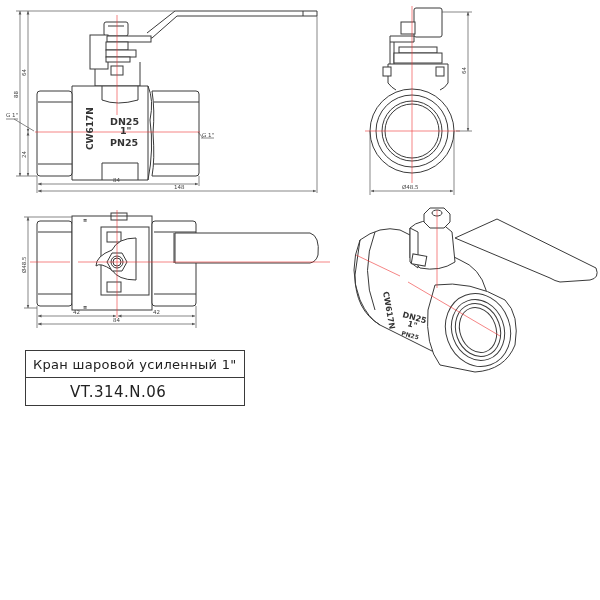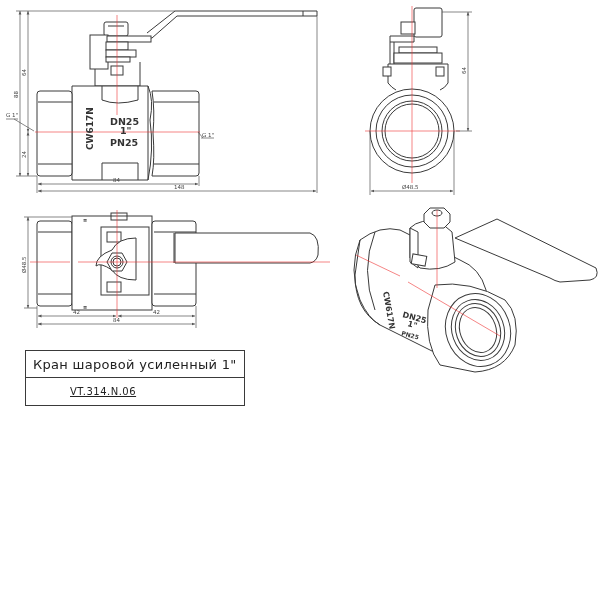--- a/index.html
+++ b/index.html
@@ -11,21 +11,21 @@
   .dim { stroke:#555555; stroke-width:0.7; fill:none; }
   .cl { stroke:#ee3333; stroke-width:0.6; fill:none; }
   .dimtxt { font-family:"DejaVu Sans", sans-serif; font-size:5.5px; fill:#444444; }
   .mark { font-family:"DejaVu Sans", sans-serif; font-weight:bold; fill:#333333; }
   .title-block { position:absolute; left:25px; top:350px; width:220px; height:56px;
                  border:1px solid #3a3a3a; box-sizing:border-box; }
   .title-row1 { height:27px; border-bottom:1px solid #3a3a3a; display:flex; align-items:center;
                 padding-left:7px; font-family:"DejaVu Sans", sans-serif; font-size:13px; color:#222222;
                 letter-spacing:0.3px; box-sizing:border-box; }
   .title-row2 { height:27px; display:flex; align-items:center; padding-left:44px;
-                font-family:"DejaVu Sans", sans-serif; font-size:10px; color:#222222; letter-spacing:0.5px;text-decoration:underline; }
+                font-family:"DejaVu Sans", sans-serif; font-size:15px; color:#222222; letter-spacing:0.5px; }
 </style>
 </head>
 <body>
 
 <svg width="600" height="600" viewBox="0 0 600 600">
   <defs>
     <marker id="arr" markerWidth="6" markerHeight="6" refX="5" refY="3" orient="auto">
       <path d="M0,1 L5,3 L0,5 z" fill="#555"></path>
     </marker>
     <marker id="arrs" markerWidth="6" markerHeight="6" refX="1" refY="3" orient="auto">

